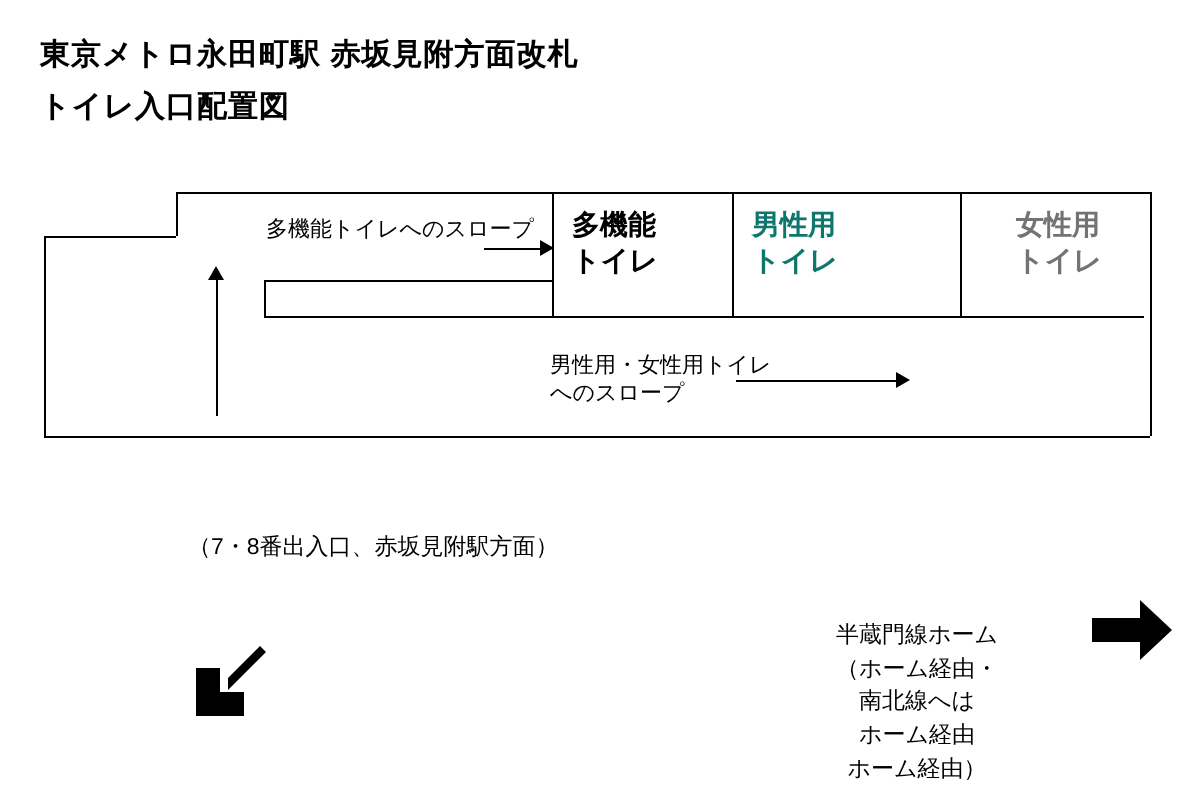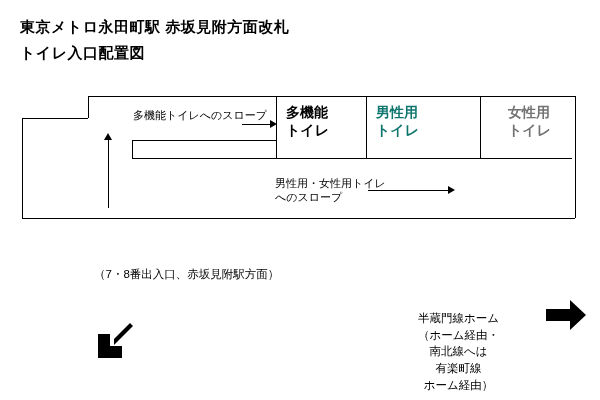--- a/index.html
+++ b/index.html
@@ -158,21 +158,21 @@
       <polygon points="41,8 20,29 30,29 30,38 8,38 8,16 17,16 17,26 38,5" fill="#000000"></polygon>
       <polygon points="6,40 6,14 14,22 22,14 22,40" fill="#ffffff"></polygon>
       <path d="M40 6 L18 28 L18 16 L6 16 L6 40 L30 40 L30 28 L18 28 Z" fill="#000000"></path>
     </svg>
   </div>
 
   <div class="caption" style="left:418px; top:266px; text-align:center;margin-top:44px;">
     <div class="l1">半蔵門線ホーム</div>
     <div>（ホーム経由・</div>
     <div>南北線へは</div>
-    <div>有楽町線</div>
+    <div>ホーム経由</div>
     <div>ホーム経由）</div>
   </div>
   <div class="big-arrow" style="left:546px; top:298px;">
     <svg width="42" height="34" viewBox="0 0 42 34">
       <path d="M0 11 L24 11 L24 2 L40 17 L24 32 L24 23 L0 23 Z" fill="#000000"></path>
     </svg>
   </div>
 
 </div>
 

